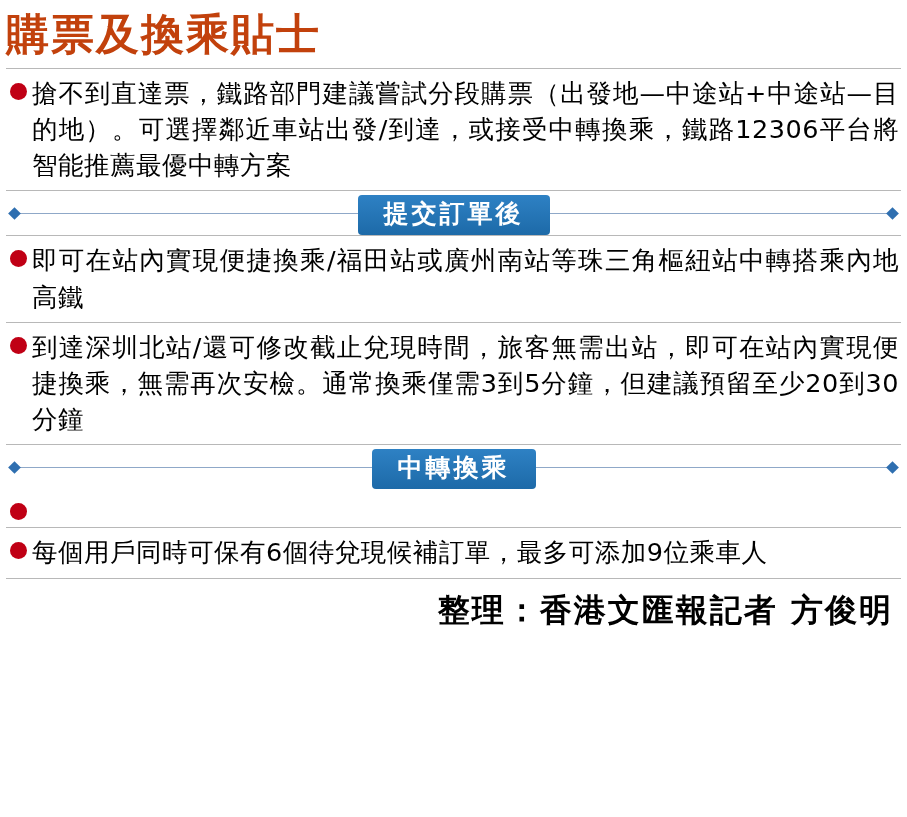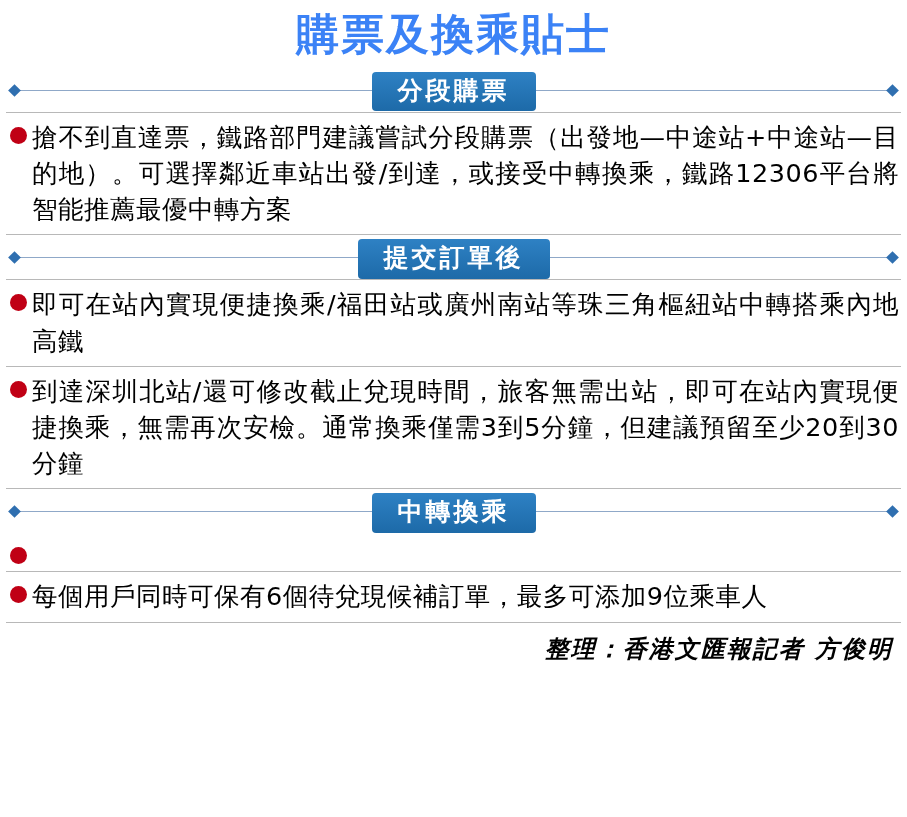--- a/index.html
+++ b/index.html
@@ -15,24 +15,23 @@
     overflow: hidden;
   }
   .page {
     position: relative;
     width: 907px;
     height: 817px;
     box-sizing: border-box;
     padding: 0 6px;
   }
   .title {
-    text-align: center;
     font-size: 43px;
     font-weight: bold;
-    color: #3b82f6;
+    color: #c2410c;
     letter-spacing: 2px;
     padding: 8px 0 6px 0;
     line-height: 1.25;
     font-family: "DejaVu Sans", "Liberation Sans", sans-serif;
   }
   
   .section-head {
     position: relative;
     height: 38px;
     margin: 4px 0 2px 0;
@@ -95,41 +94,34 @@
   .item .text {
     flex: 1 1 auto;
     font-size: 25.5px;
     line-height: 1.42;
     letter-spacing: 0.5px;
     text-align: justify;
     font-family: "DejaVu Sans", "Liberation Sans", sans-serif;
   }
   .credit {
     text-align: right;
-    font-size: 24px;
+    font-size: 32px;
     font-weight: bold;
-    font-style: italic;
     letter-spacing: 2px;
     padding: 10px 8px 0 0;
     font-family: "DejaVu Serif", "Liberation Serif", serif;
   }
 </style>
 </head>
 <body>
 
 <div class="page">
 
   <div class="title">購票及換乘貼士</div>
 
-  <div class="section-head">
-    <div class="rule"></div>
-    <div class="dot-left"></div>
-    <div class="dot-right"></div>
-    <div class="pill">分段購票</div>
-  </div>
   <div class="items">
     <div class="item first">
       <span class="bullet"></span>
       <span class="text">搶不到直達票，鐵路部門建議嘗試分段購票（出發地—中途站+中途站—目的地）。可選擇鄰近車站出發/到達，或接受中轉換乘，鐵路12306平台將智能推薦最優中轉方案</span>
     </div>
   </div>
 
   <div class="section-head">
     <div class="rule"></div>
     <div class="dot-left"></div>

